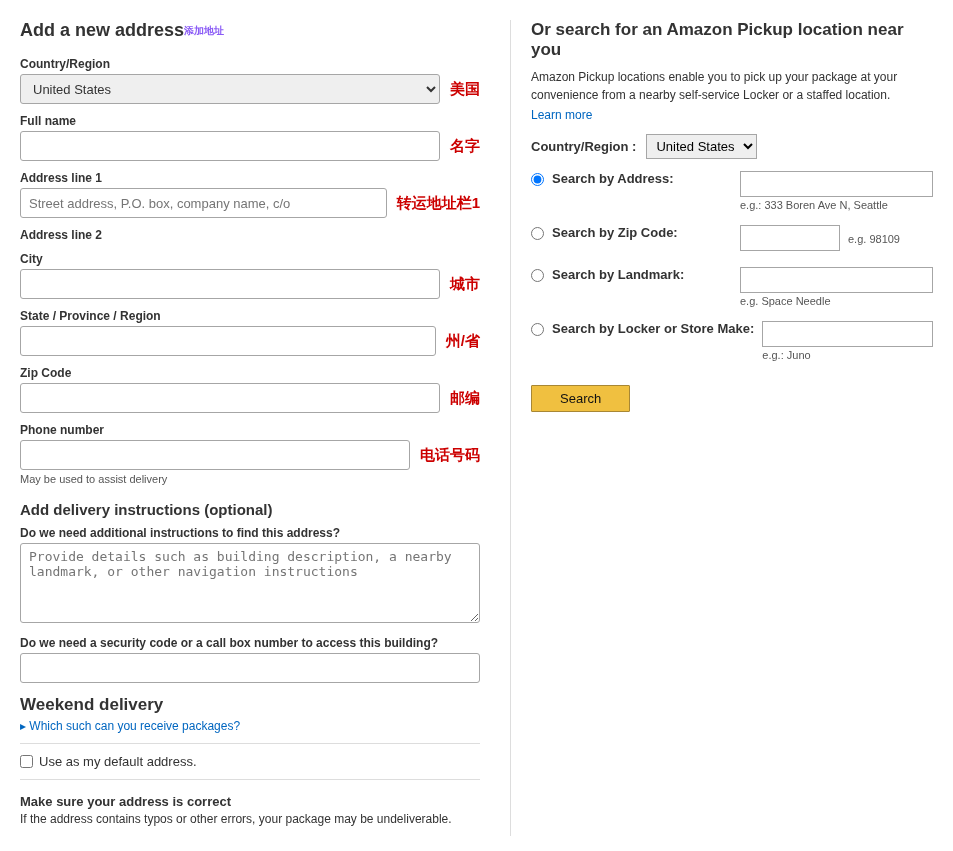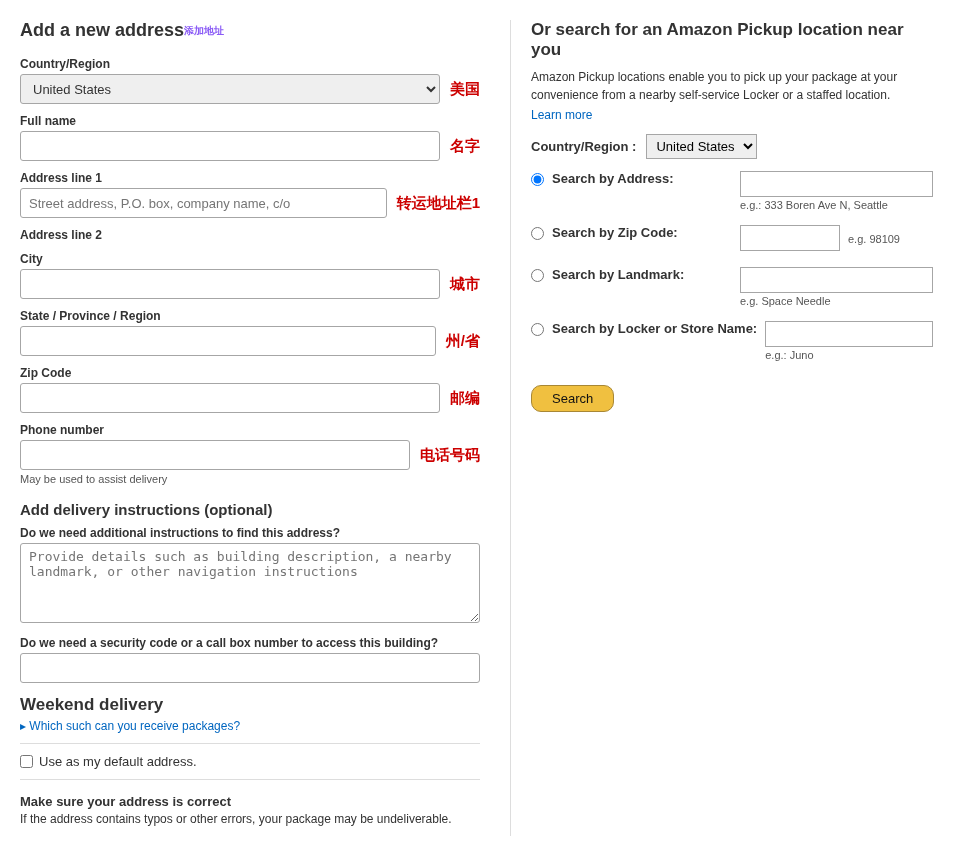--- a/index.html
+++ b/index.html
@@ -220,22 +220,22 @@
     .search-option-row input[type="text"] {
       width: 100px;
       height: 26px;
       padding: 3px 6px;
       border: 1px solid #a6a6a6;
       font-size: 13px;
     }
     .search-btn {
       background: #f0c040;
       border: 1px solid #a88734;
-      border-radius: 10px;
-      padding: 5px 20px;
+      border-radius: 1px;
+      padding: 5px 28px;
       font-size: 13px;
       cursor: pointer;
       color: #111;
       margin-top: 10px;
     }
   </style>
 </head>
 <body>
 
 <div class="container">
@@ -384,21 +384,21 @@
       <span class="search-option-label">Search by Landmark:</span>
       <div class="search-option-content">
         <input type="text" style="">
         <div class="hint">e.g. Space Needle</div>
       </div>
     </div>
 
     
     <div class="search-option">
       <input type="radio" name="search-type" style="">
-      <span class="search-option-label">Search by Locker or Store Name:</span>
+      <span class="search-option-label">Search by Locker or Store Make:</span>
       <div class="search-option-content">
         <input type="text" style="">
         <div class="hint">e.g.: Juno</div>
       </div>
     </div>
 
     
     <button class="search-btn">Search</button>
   </div>
 </div>

